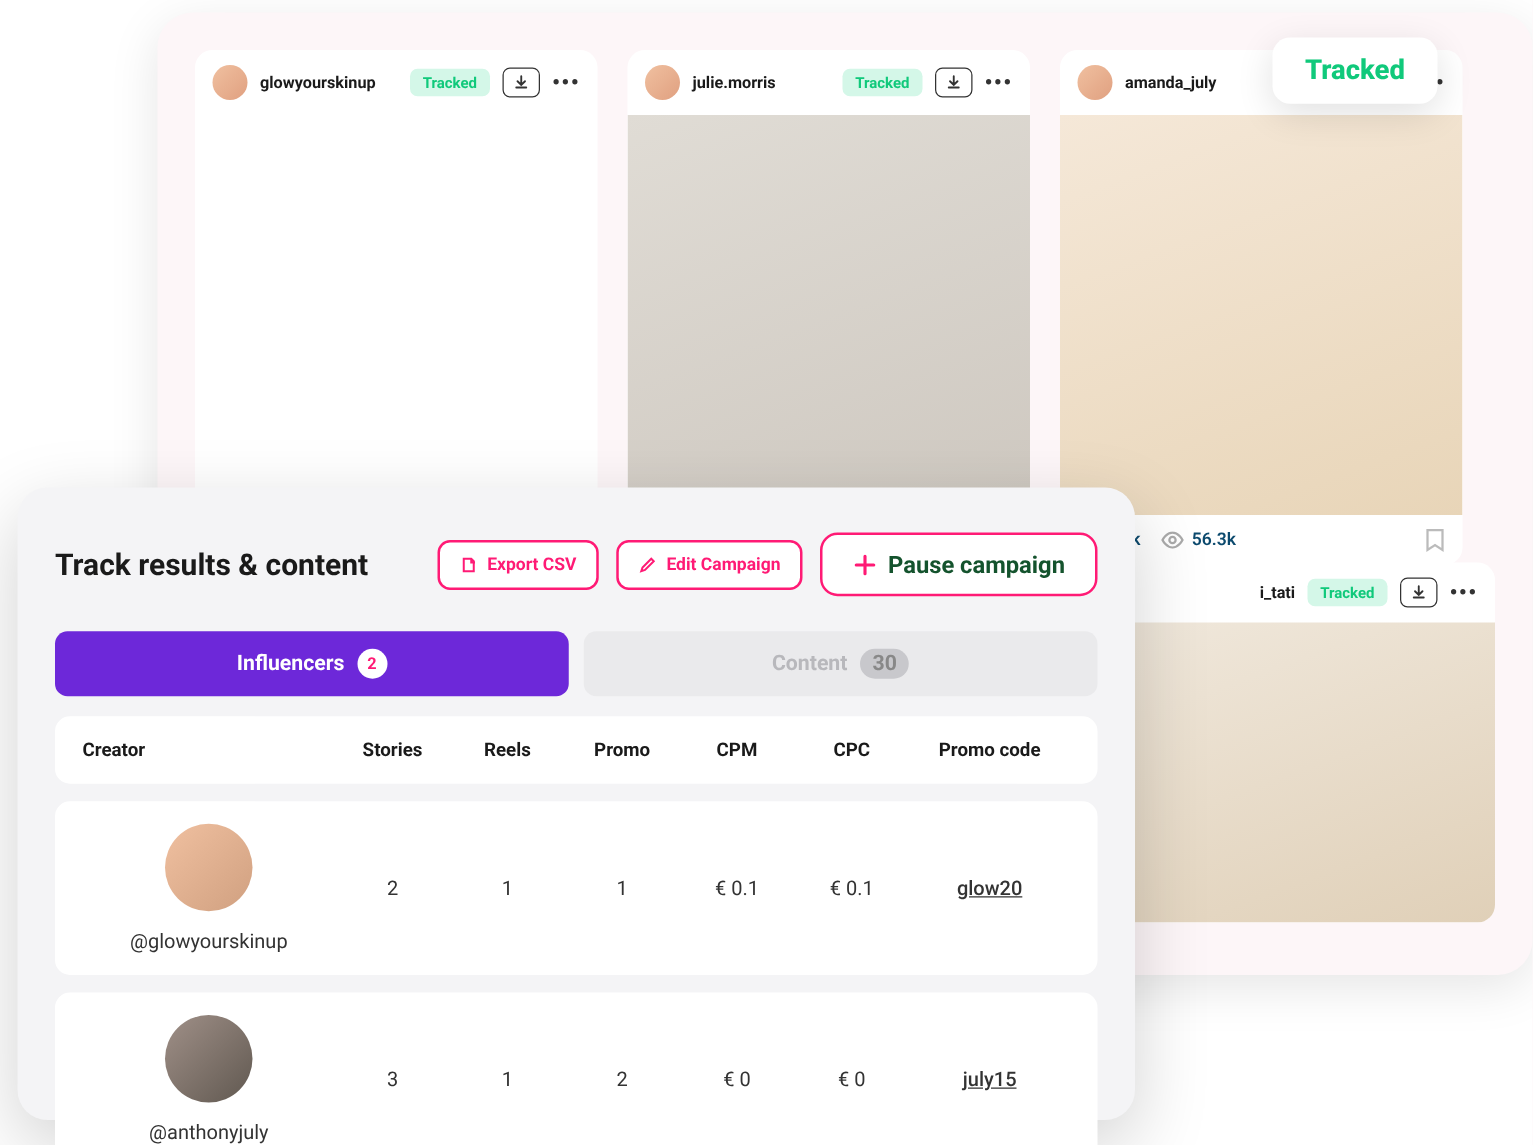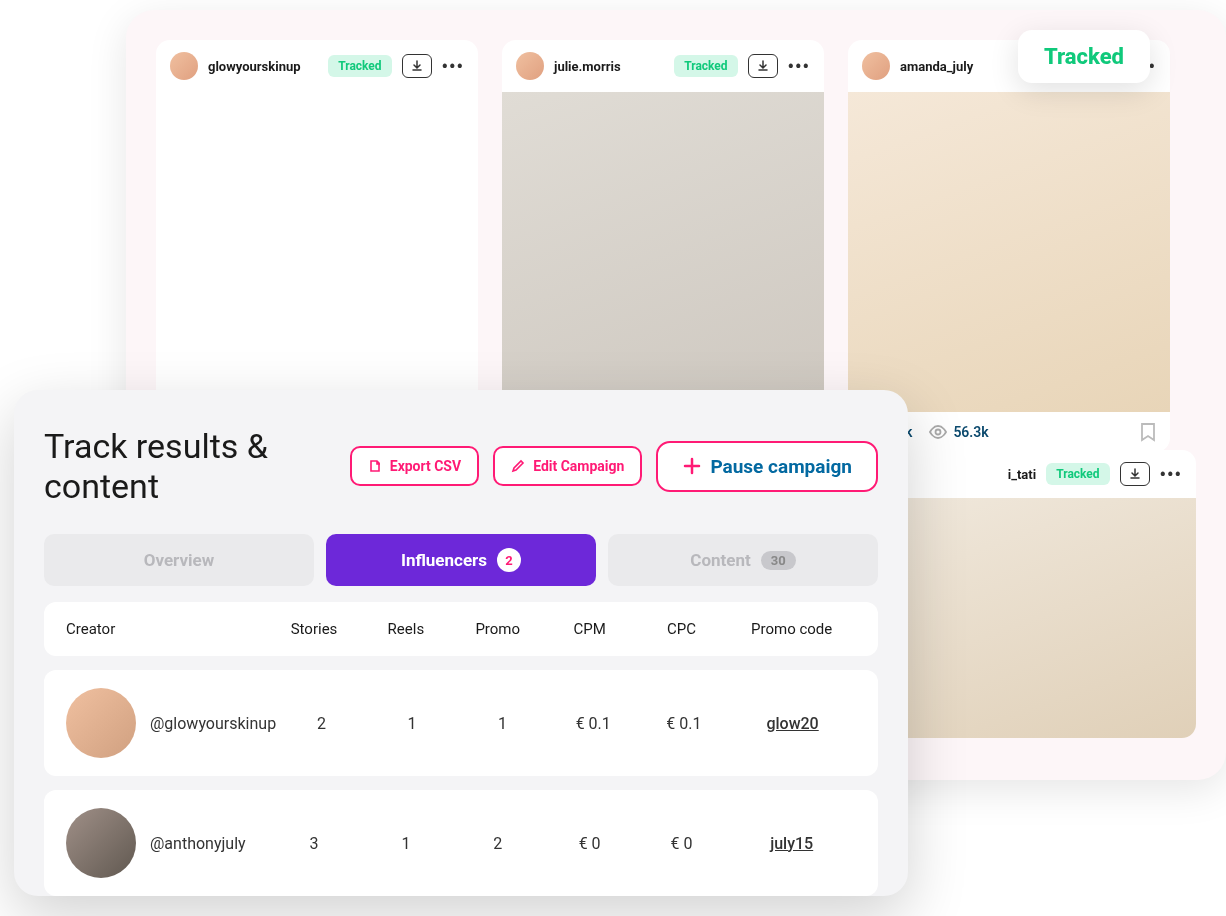--- a/index.html
+++ b/index.html
@@ -188,22 +188,22 @@
   }
   
   .results-header {
     display: flex;
     align-items: center;
     gap: 14px;
     margin-bottom: 28px;
   }
   
   .results-title {
-    font-size: 34px;
-    font-weight: 400;
+    font-size: 24px;
+    font-weight: 700;
     color: #1a1a1a;
     flex: 1;
   }
   
   .btn {
     display: flex;
     align-items: center;
     gap: 8px;
     padding: 10px 16px;
     border-radius: 10px;
@@ -213,21 +213,21 @@
     background: #fff;
   }
   
   .btn-outline-pink {
     border: 2px solid #ff1a75;
     color: #ff1a75;
   }
   
   .btn-pause {
     border: 2px solid #ff1a75;
-    color: #0369a1;
+    color: #14532d;
     font-size: 19px;
     padding: 12px 24px;
     border-radius: 14px;
   }
   
   .tabs {
     display: flex;
     gap: 12px;
     margin-bottom: 16px;
   }
@@ -266,30 +266,30 @@
     align-items: center;
     justify-content: center;
     font-size: 13px;
   }
   
   .tab-count-gray {
     background: #c8c8cc;
     color: #888;
     padding: 2px 10px;
     border-radius: 12px;
-    font-size: 13px;
+    font-size: 17px;
   }
   
   .table-header {
     background: #fff;
     border-radius: 12px;
     padding: 18px 22px;
     display: grid;
     grid-template-columns: 2.2fr 1fr 1fr 1fr 1fr 1fr 1.4fr;
-    font-weight: 400;
+    font-weight: 700;
     font-size: 15px;
     color: #1a1a1a;
     margin-bottom: 14px;
   }
   .table-header > div { text-align: center; }
   .table-header > div:first-child { text-align: left; }
   
   .table-row {
     background: #fff;
     border-radius: 12px;
@@ -301,20 +301,21 @@
     font-size: 16px;
     color: #333;
   }
   .table-row > div { text-align: center; }
   
   .creator-cell {
     display: flex;
     align-items: center;
     gap: 14px;
     text-align: right;
+    flex-direction: column;
   }
   
   .avatar-lg {
     width: 70px;
     height: 70px;
     border-radius: 50%;
     background: linear-gradient(135deg, #f0c0a0, #d0a080);
   }
   .avatar-lg.male { background: linear-gradient(135deg, #a09088, #605850); }
   
@@ -430,23 +431,20 @@
     </div>
     <div class="btn btn-pause">
       <svg width="20" height="20" viewBox="0 0 20 20">
           <path d="M10 3v14M3 10h14" stroke="#ff1a75" stroke-width="2.5" stroke-linecap="round"></path>
         </svg>
       <span>Pause campaign</span>
     </div>
   </div>
 
   <div class="tabs">
-    <div class="tab tab-inactive">
-      <span>Overview</span>
-    </div>
     <div class="tab tab-active">
       <span>Influencers</span>
       <span class="tab-count">2</span>
     </div>
     <div class="tab tab-inactive">
       <span>Content</span>
       <span class="tab-count-gray">30</span>
     </div>
   </div>
 

